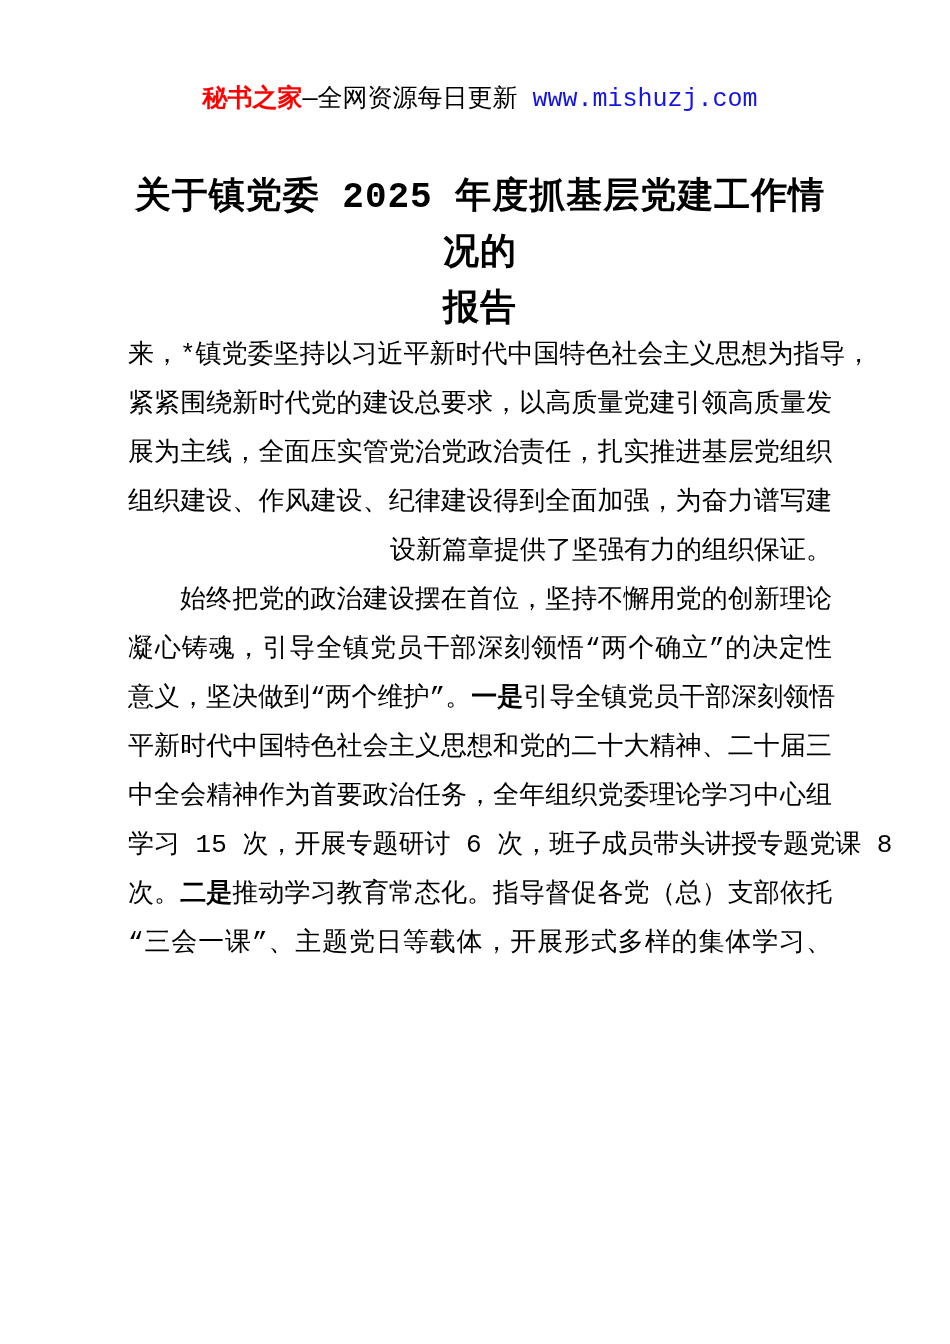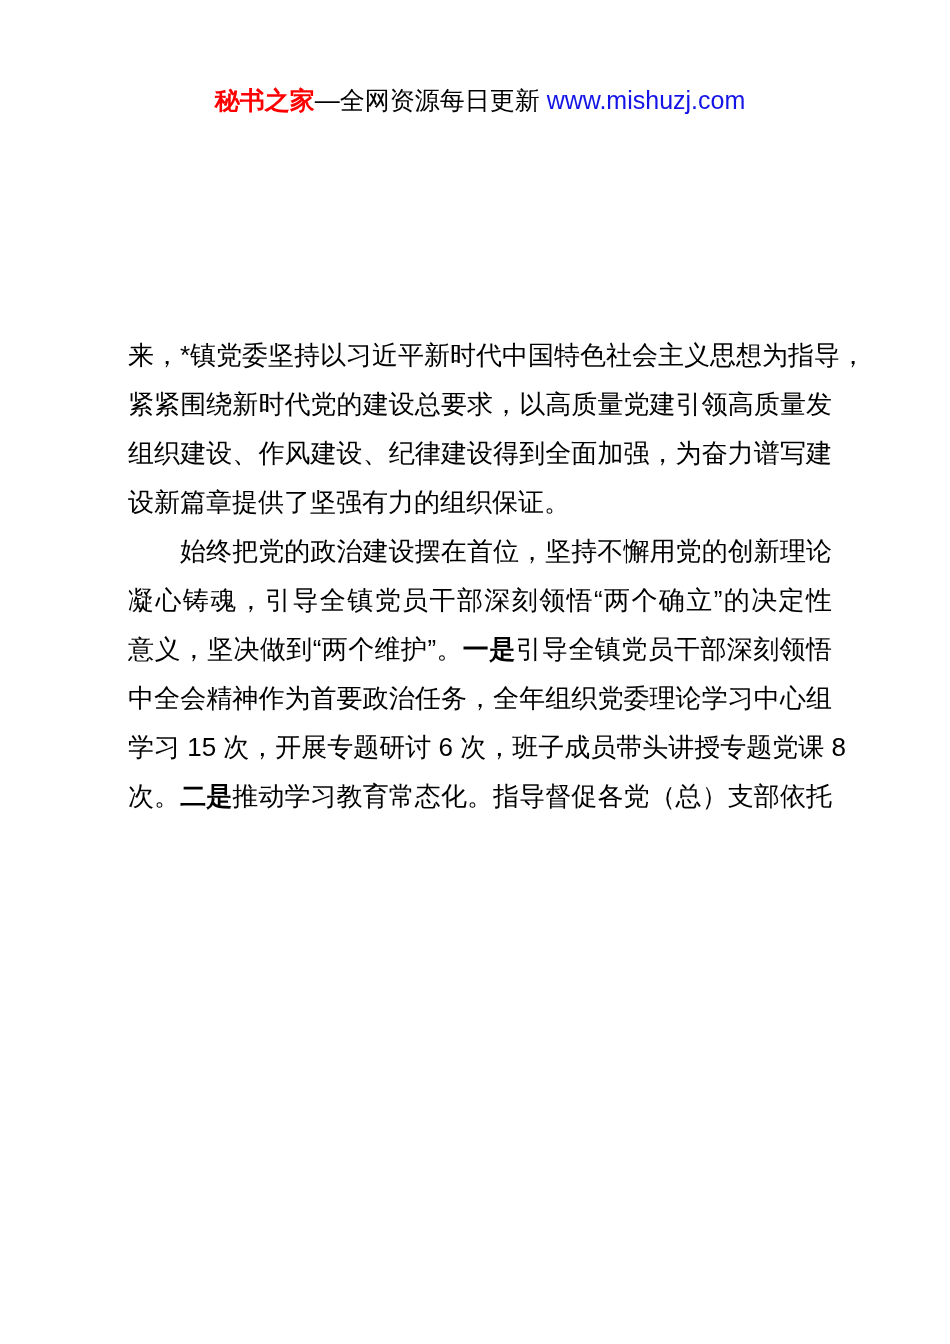--- a/index.html
+++ b/index.html
@@ -6,21 +6,21 @@
     margin: 0;
     padding: 0;
     background: #ffffff;
   }
   .page {
     position: relative;
     width: 950px;
     height: 1344px;
     background: #ffffff;
     overflow: hidden;
-    font-family: Liberation Sans, sans-serif;
+    font-family: Liberation Mono, monospace;
     color: #000000;
   }
   .site-header {
     position: absolute;
     top: 84px;
     left: 128px;
     width: 704px;
     text-align: center;
     font-size: 25px;
     line-height: 32px;
@@ -51,21 +51,21 @@
     position: absolute;
     top: 331px;
     left: 128px;
     width: 704px;
     font-size: 26px;
     line-height: 49px;
   }
   .line {
     white-space: nowrap;
     overflow: visible;
-    text-align: left;
+    text-align: right;
   }
   .line.stretch {
     text-align: justify;
     text-align-last: justify;
   }
   .line.indent {
     padding-left: 52px;
   }
   .line.bold,
   .run-bold {
@@ -74,27 +74,34 @@
 </style>
 </head>
 <body>
 
 <div class="page">
 
   <div class="site-header">
     <span class="brand">秘书之家</span><span class="tagline">—全网资源每日更新</span><span class="tagline">&nbsp;</span><span class="url">www.mishuzj.com</span>
   </div>
 
+  <div class="doc-title">
+    <div>关于镇党委 2025 年度抓基层党建工作情况的</div>
+    <div>报告</div>
+  </div>
 
   <div class="doc-body">
       <div class="line stretch"><span>来，*镇党委坚持以习近平新时代中国特色社会主义思想为指导，</span></div>
       <div class="line stretch"><span>紧紧围绕新时代党的建设总要求，以高质量党建引领高质量发</span></div>
+      <div class="line stretch"><span>展为主线，全面压实管党治党政治责任，扎实推进基层党组织</span></div>
       <div class="line stretch"><span>组织建设、作风建设、纪律建设得到全面加强，为奋力谱写建</span></div>
       <div class="line"><span>设新篇章提供了坚强有力的组织保证。</span></div>
       <div class="line stretch indent"><span>始终把党的政治建设摆在首位，坚持不懈用党的创新理论</span></div>
       <div class="line stretch"><span>凝心铸魂，引导全镇党员干部深刻领悟“两个确立”的决定性</span></div>
       <div class="line stretch"><span>意义，坚决做到“两个维护”。</span><span class="run-bold">一是</span><span>引导全镇党员干部深刻领悟</span></div>
+      <div class="line stretch"><span>平新时代中国特色社会主义思想和党的二十大精神、二十届三</span></div>
       <div class="line stretch"><span>中全会精神作为首要政治任务，全年组织党委理论学习中心组</span></div>
       <div class="line stretch"><span>学习 15 次，开展专题研讨 6 次，班子成员带头讲授专题党课 8</span></div>
       <div class="line stretch"><span>次。</span><span class="run-bold">二是</span><span>推动学习教育常态化。指导督促各党（总）支部依托</span></div>
+      <div class="line stretch"><span>“三会一课”、主题党日等载体，开展形式多样的集体学习、</span></div>
     </div>
 
 </div>
 
 </body></html>

